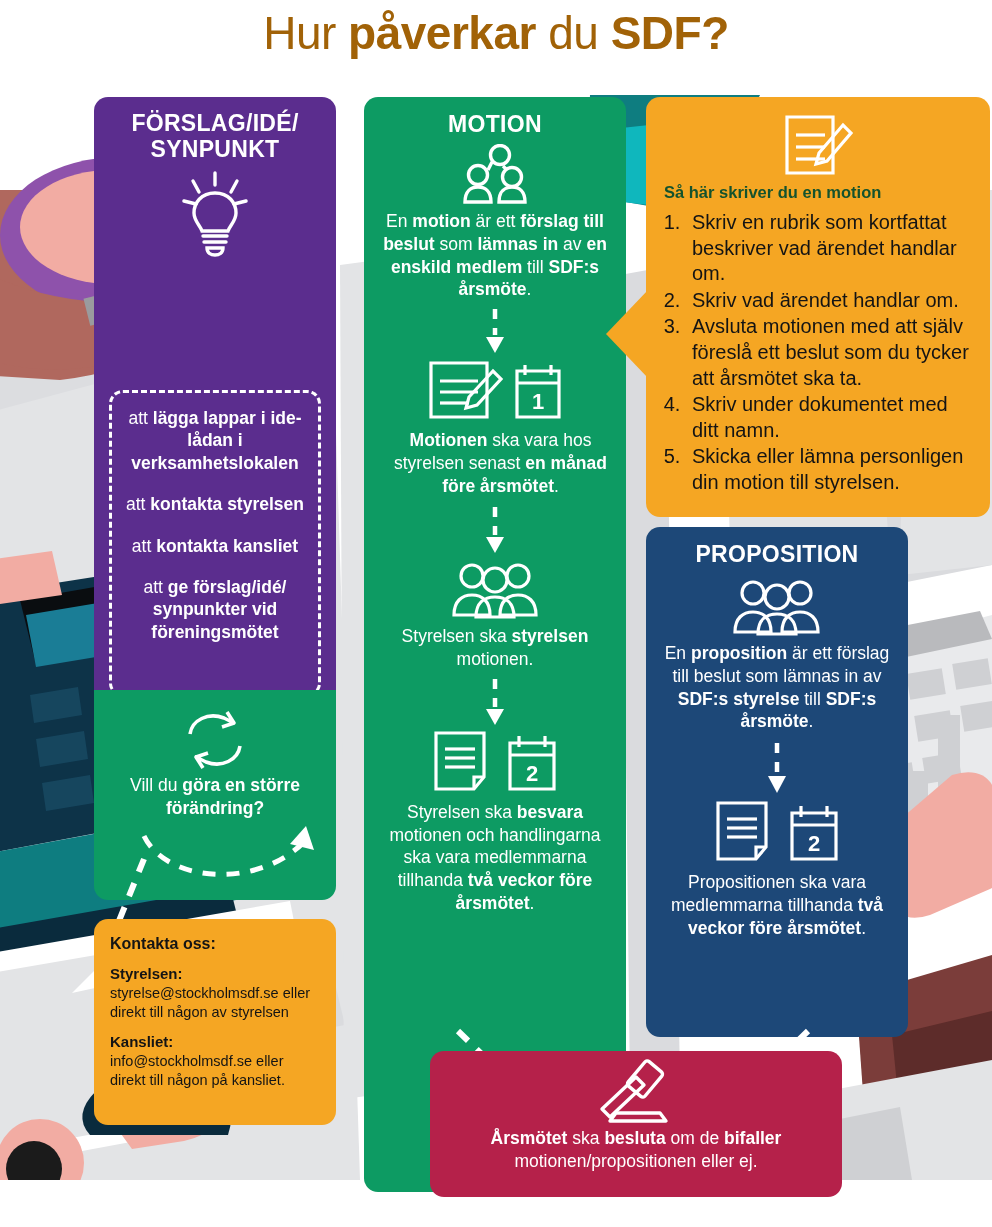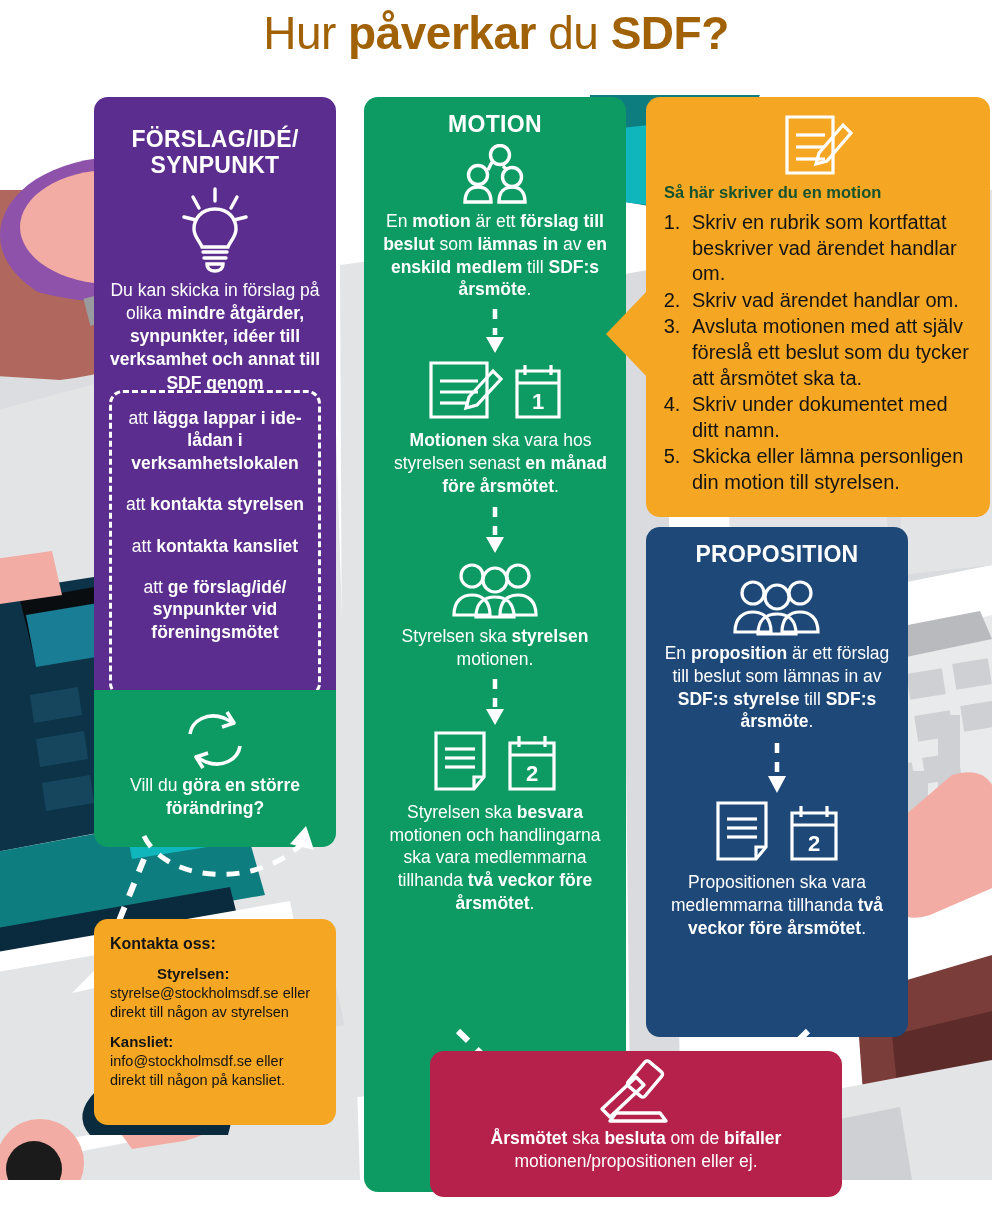--- a/index.html
+++ b/index.html
@@ -27,32 +27,32 @@
   
   .card{position:absolute;border-radius:14px;box-sizing:border-box;}
   .card-head{
     font-weight:700;text-align:center;color:#fff;letter-spacing:.3px;
   }
   .ctext{text-align:center;color:#ffffff;}
   .ctext b{font-weight:700;}
 
   
   #card-forslag{left:94px;top:97px;width:242px;height:616px;background:#5B2D8E;}
-  #card-forslag .card-head{font-size:23px;line-height:1.12;padding-top:30px;}
+  #card-forslag .card-head{font-size:23px;line-height:1.12;padding-top:14px;}
   #purple-intro{font-size:17.5px;line-height:1.33;padding:0 12px;margin-top:6px;}
   #dashed-box{
     position:absolute;left:15px;right:15px;top:293px;bottom:16px;
     border:3px dashed #ffffff;border-radius:14px;box-sizing:border-box;
     padding-top:14px;
   }
   .dash-item{font-size:17.5px;line-height:1.28;color:#fff;text-align:center;padding:0 8px;margin-bottom:19px;}
   .dash-item b{font-weight:700;}
 
   
-  #card-vill{left:94px;top:690px;width:242px;height:157px;background:#0D9B63;border-radius:0 0 14px 14px;}
+  #card-vill{left:94px;top:690px;width:242px;height:210px;background:#0D9B63;border-radius:0 0 14px 14px;}
   #vill-text{font-size:17.5px;line-height:1.3;padding:0 14px;margin-top:2px;}
 
   
   #card-kontakt{left:94px;top:919px;width:242px;height:206px;background:#F5A623;}
   #card-kontakt .k-body{padding:14px 16px 0 16px;color:#141414;font-size:14.5px;line-height:1.33;text-align:left;}
   #card-kontakt .k-title{font-weight:700;font-size:16px;margin-bottom:10px;}
   #card-kontakt .k-sub{font-weight:700;font-size:15px;margin-top:9px;}
 
   
   #card-motion{left:364px;top:97px;width:262px;height:1095px;background:#0D9B63;}
@@ -195,23 +195,20 @@
         <line x1="55" y1="10" x2="49" y2="21"></line>
         <line x1="2" y1="30" x2="14" y2="33"></line>
         <line x1="64" y1="30" x2="52" y2="33"></line>
         <path d="M33 22 C19 22 12 32 12 42 C12 50 18 54 20 60 L46 60 C48 54 54 50 54 42 C54 32 47 22 33 22 Z"></path>
         <line x1="21" y1="65" x2="45" y2="65"></line>
         <line x1="22" y1="71" x2="44" y2="71"></line>
         <path d="M25 77 L41 77 C41 82 37 84 33 84 C29 84 25 82 25 77 Z"></path>
       </g>
     </svg>
 
-    <div class="ctext" id="purple-intro">
-      <span>Du kan skicka in förslag på olika </span><b>mindre åtgärder, synpunkter, idéer till verksamhet och annat till SDF genom</b>
-    </div>
 
     <div id="dashed-box">
       <div class="dash-item">
         <span>att </span><b>lägga lappar i ide-lådan i verksamhetslokalen</b>
       </div>
       <div class="dash-item">
         <span>att </span><b>kontakta styrelsen</b>
       </div>
       <div class="dash-item">
         <span>att </span><b>kontakta kansliet</b>
@@ -240,21 +237,21 @@
   </div>
 
   <svg width="130" height="210" viewBox="0 0 130 210" style="position:absolute;left:40px;top:855px;">
     <path d="M104 4 L58 118" fill="none" stroke="#ffffff" stroke-width="6" stroke-dasharray="14 12"></path>
     <polygon points="40,160 66,134 68,152 86,150" fill="#ffffff" transform="translate(-8,-22)"></polygon>
   </svg>
 
   <div class="card" id="card-kontakt">
     <div class="k-body">
       <div class="k-title">Kontakta oss:</div>
-      <div class="k-sub" style="margin-top:0;margin-left:47px;">Styrelsen:</div>
+      <div class="k-sub" style="margin-top:0;">Styrelsen:</div>
       <div>styrelse@stockholmsdf.se eller direkt till någon av styrelsen</div>
       <div class="k-sub">Kansliet:</div>
       <div>info@stockholmsdf.se eller direkt till någon på kansliet.</div>
     </div>
   </div>
 
   <div class="card" id="card-motion">
     <div class="card-head">MOTION</div>
 
     <svg class="icon" width="72" height="62" viewBox="0 0 72 62" style="margin-top:6px;">

